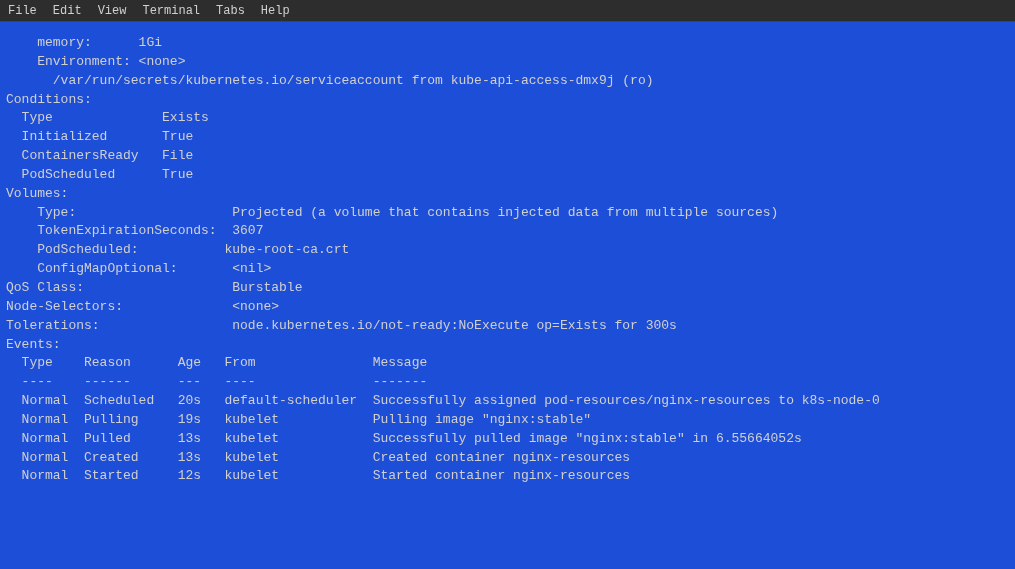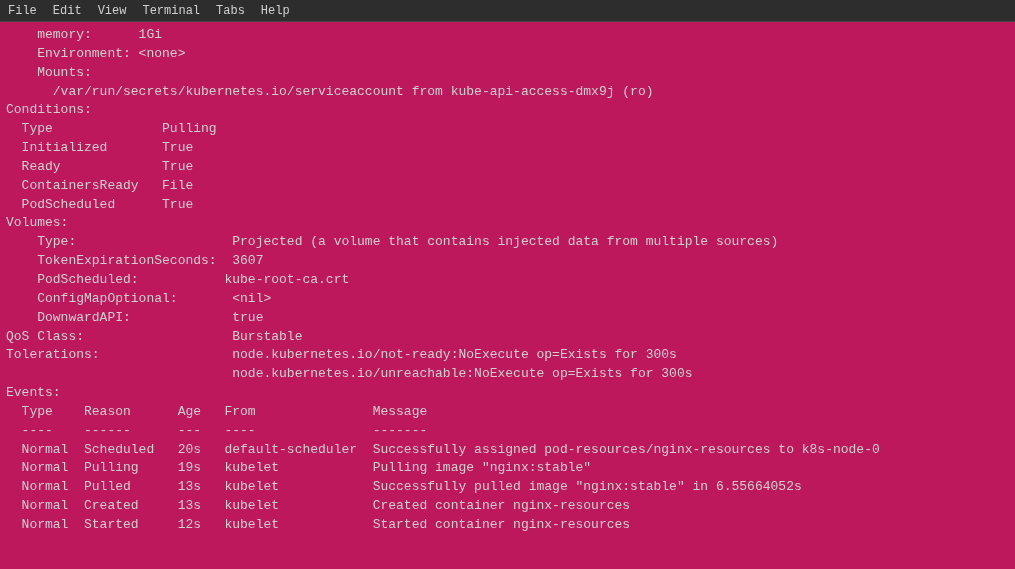--- a/index.html
+++ b/index.html
@@ -29,22 +29,22 @@
       border-bottom: 1px solid #444;
       flex-shrink: 0;
     }
     .menu-item {
       color: #d0d0d0;
       font-size: 12px;
       cursor: pointer;
     }
     .terminal-content {
       flex: 1;
-      background: #be185d;
-      padding: 4px 6px;
+      background: #1d4ed8;
+      padding: 12px 6px;
       overflow: hidden;
       line-height: 1.45;
     }
     .line {
       white-space: pre;
       display: block;
       color: #d0d0d0;
     }
   </style>
 </head>
@@ -56,37 +56,34 @@
     <span class="menu-item">Edit</span>
     <span class="menu-item">View</span>
     <span class="menu-item">Terminal</span>
     <span class="menu-item">Tabs</span>
     <span class="menu-item">Help</span>
   </div>
   <div class="terminal-content">
 
   <span class="line">    memory:      1Gi</span>
       <span class="line">    Environment: &lt;none&gt;</span>
-      <span class="line">    Mounts:</span>
       <span class="line">      /var/run/secrets/kubernetes.io/serviceaccount from kube-api-access-dmx9j (ro)</span>
       <span class="line">Conditions:</span>
-      <span class="line">  Type              Pulling</span>
+      <span class="line">  Type              Exists</span>
       <span class="line">  Initialized       True</span>
-      <span class="line">  Ready             True</span>
       <span class="line">  ContainersReady   File</span>
       <span class="line">  PodScheduled      True</span>
       <span class="line">Volumes:</span>
       <span class="line">    Type:                    Projected (a volume that contains injected data from multiple sources)</span>
       <span class="line">    TokenExpirationSeconds:  3607</span>
       <span class="line">    PodScheduled:           kube-root-ca.crt</span>
       <span class="line">    ConfigMapOptional:       &lt;nil&gt;</span>
-      <span class="line">    DownwardAPI:             true</span>
       <span class="line">QoS Class:                   Burstable</span>
+      <span class="line">Node-Selectors:              &lt;none&gt;</span>
       <span class="line">Tolerations:                 node.kubernetes.io/not-ready:NoExecute op=Exists for 300s</span>
-      <span class="line">                             node.kubernetes.io/unreachable:NoExecute op=Exists for 300s</span>
       <span class="line">Events:</span>
       <span class="line">  Type    Reason      Age   From               Message</span>
       <span class="line">  ----    ------      ---   ----               -------</span>
       <span class="line">  Normal  Scheduled   20s   default-scheduler  Successfully assigned pod-resources/nginx-resources to k8s-node-0</span>
       <span class="line">  Normal  Pulling     19s   kubelet            Pulling image "nginx:stable"</span>
       <span class="line">  Normal  Pulled      13s   kubelet            Successfully pulled image "nginx:stable" in 6.55664052s</span>
       <span class="line">  Normal  Created     13s   kubelet            Created container nginx-resources</span>
       <span class="line">  Normal  Started     12s   kubelet            Started container nginx-resources</span>
     </div>
 </div>

